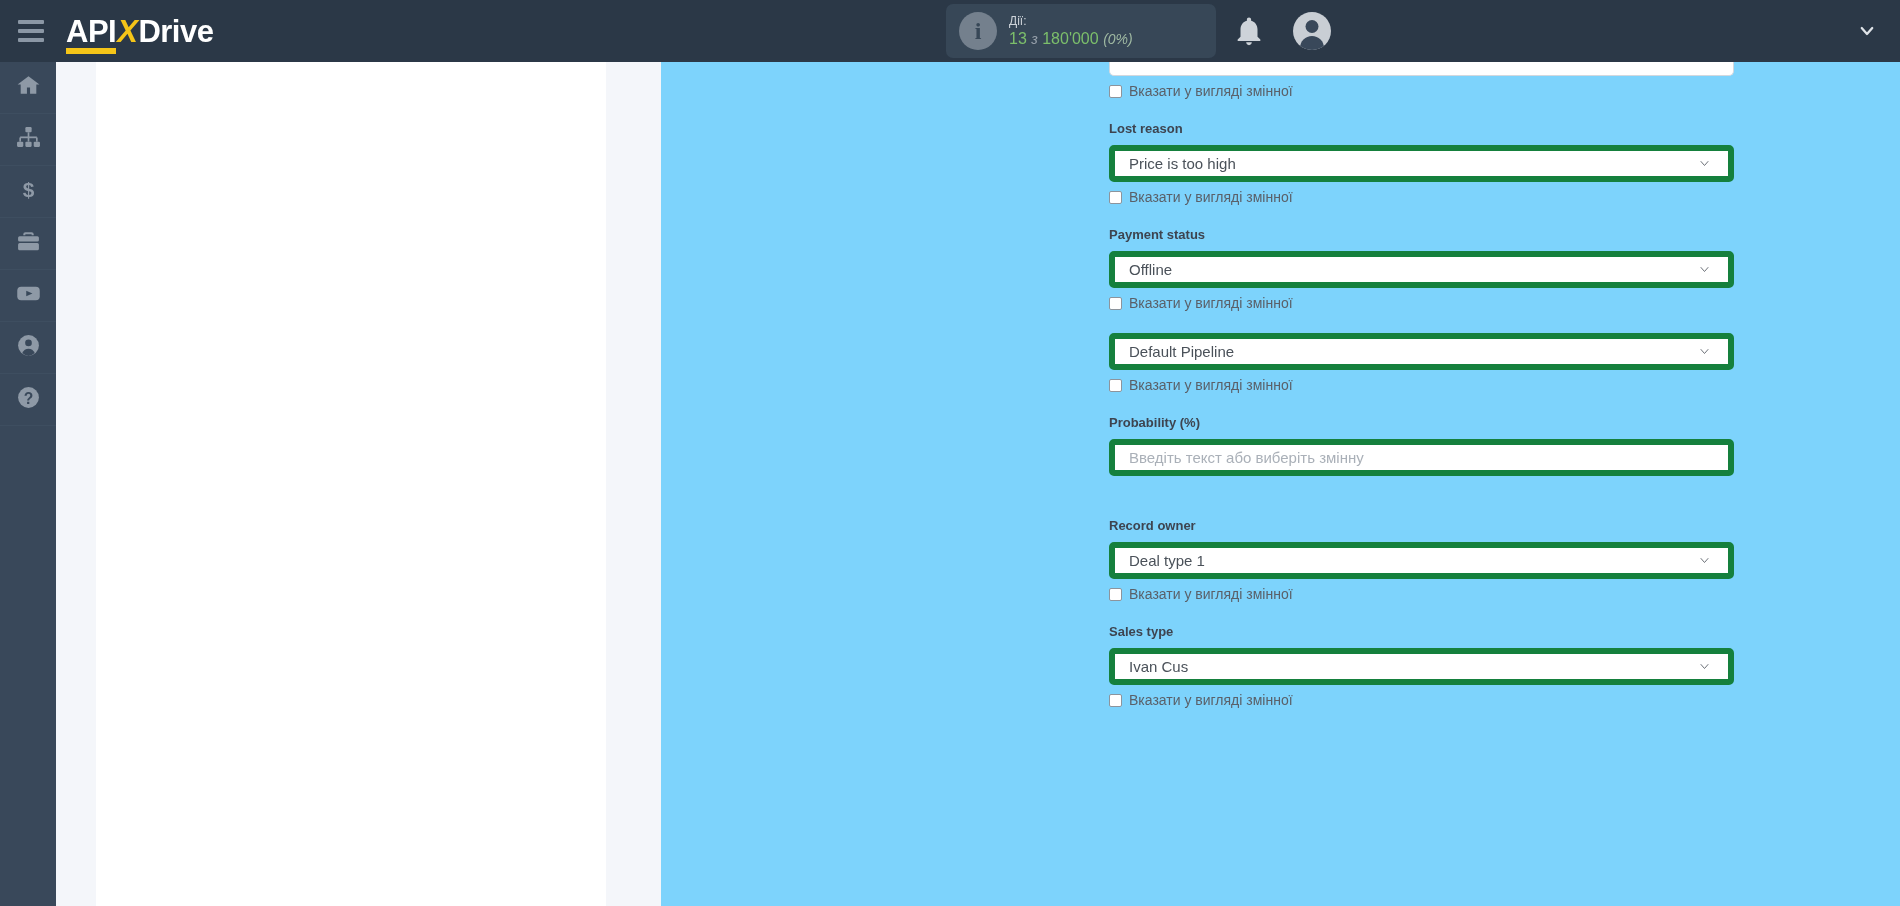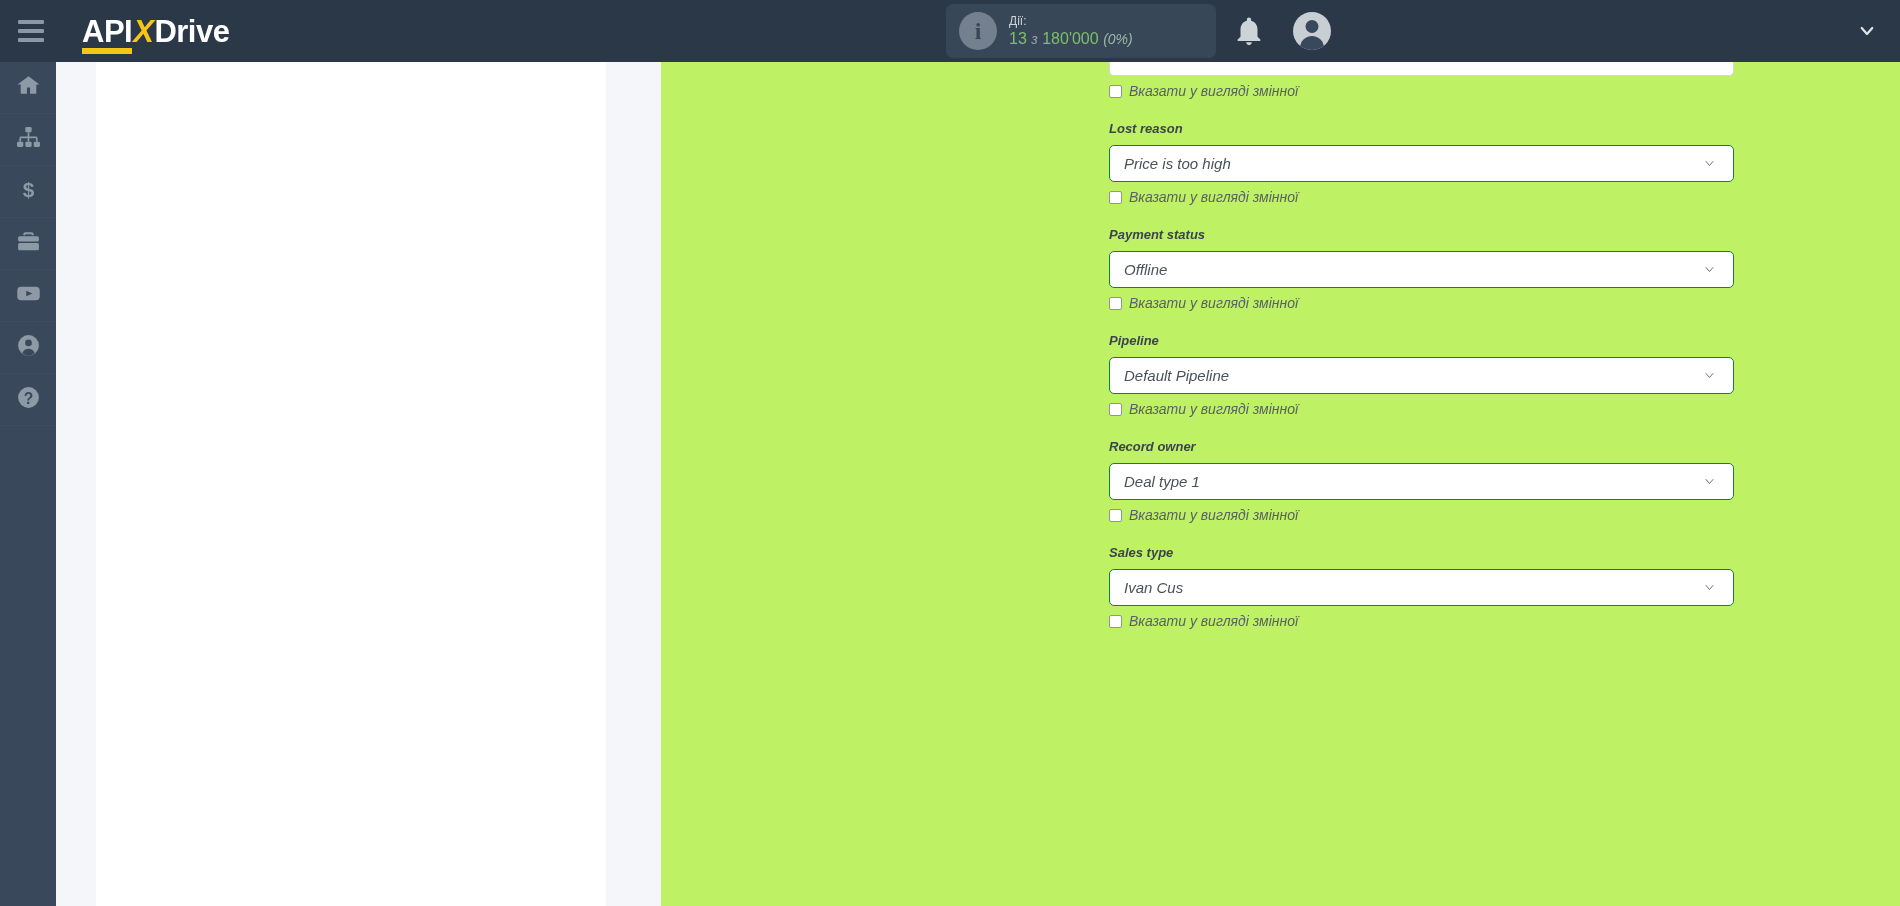--- a/index.html
+++ b/index.html
@@ -10,21 +10,20 @@
     font-family: "Liberation Sans", sans-serif;
   }
 
   
   .topbar {
     position: absolute; top: 0; left: 0;
     width: 1900px; height: 62px;
     background: #2b3847;
     display: flex; align-items: center;
     z-index: 50;
-    gap: 16px;
   }
   .hamburger {
     width: 62px; height: 62px;
     display: flex; flex-direction: column;
     align-items: center; justify-content: center;
     gap: 5px; cursor: pointer;
   }
   .hamburger span {
     display: block; width: 26px; height: 4px;
     background: #8b97a5; border-radius: 1px;
@@ -126,22 +125,21 @@
     background: #f4f6fa;
   }
   .left-card {
     position: absolute; left: 40px; top: 0;
     width: 510px; height: 844px;
     background: #ffffff;
   }
   .main-card {
     position: absolute; left: 605px; top: 0;
     width: 1239px; height: 844px;
-    background: #bef264;
-    font-style: italic;
+    background: #7dd3fc;
   }
 
   .form {
     position: absolute; left: 448px; top: 0;
     width: 640px;
   }
 
   
   .field-cut {
     width: 625px; height: 14px;
@@ -153,21 +151,21 @@
   }
 
   .field { margin-top: 22px; }
   .field-label {
     font-size: 13px; font-weight: bold;
     color: #3d4450; margin-bottom: 9px;
   }
   .select-box {
     position: relative;
     width: 625px; height: 37px;
-    border: 1px solid #15803d; border-radius: 5px;
+    border: 6px solid #15803d; border-radius: 5px;
     background: #ffffff;
     display: flex; align-items: center;
     padding: 0 40px 0 14px;
     font-size: 15px; color: #4a5159;
     cursor: pointer;
   }
   .select-box.placeholder-box { color: #aab0b8; cursor: text; }
   .chev {
     position: absolute; right: 15px; top: 50%;
     transform: translateY(-50%);
@@ -343,35 +341,41 @@
               </svg>
           </span>
         </div>
         <div class="cb-row">
           <span class="cb"></span>
           <span class="cb-label">Вказати у вигляді змінної</span>
         </div>
       </div>
 
       <div class="field">
-        <div class="field-label">Pipeline</div>
         <div class="select-box">
           <span>Default Pipeline</span>
           <span class="chev">
             <svg width="17" height="12" viewBox="0 0 24 24" fill="none" stroke="#6d7279" stroke-width="2" stroke-linecap="round" stroke-linejoin="round">
                 <polyline points="5 8 12 16 19 8"></polyline>
               </svg>
           </span>
         </div>
         <div class="cb-row">
           <span class="cb"></span>
           <span class="cb-label">Вказати у вигляді змінної</span>
         </div>
       </div>
 
+      <div class="field">
+        <div class="field-label">Probability (%)</div>
+        <div class="select-box placeholder-box">
+          <span>Введіть текст або виберіть змінну</span>
+        </div>
+        <div class="spacer-nocb"></div>
+      </div>
 
       <div class="field">
         <div class="field-label">Record owner</div>
         <div class="select-box">
           <span>Deal type 1</span>
           <span class="chev">
             <svg width="17" height="12" viewBox="0 0 24 24" fill="none" stroke="#6d7279" stroke-width="2" stroke-linecap="round" stroke-linejoin="round">
                 <polyline points="5 8 12 16 19 8"></polyline>
               </svg>
           </span>

